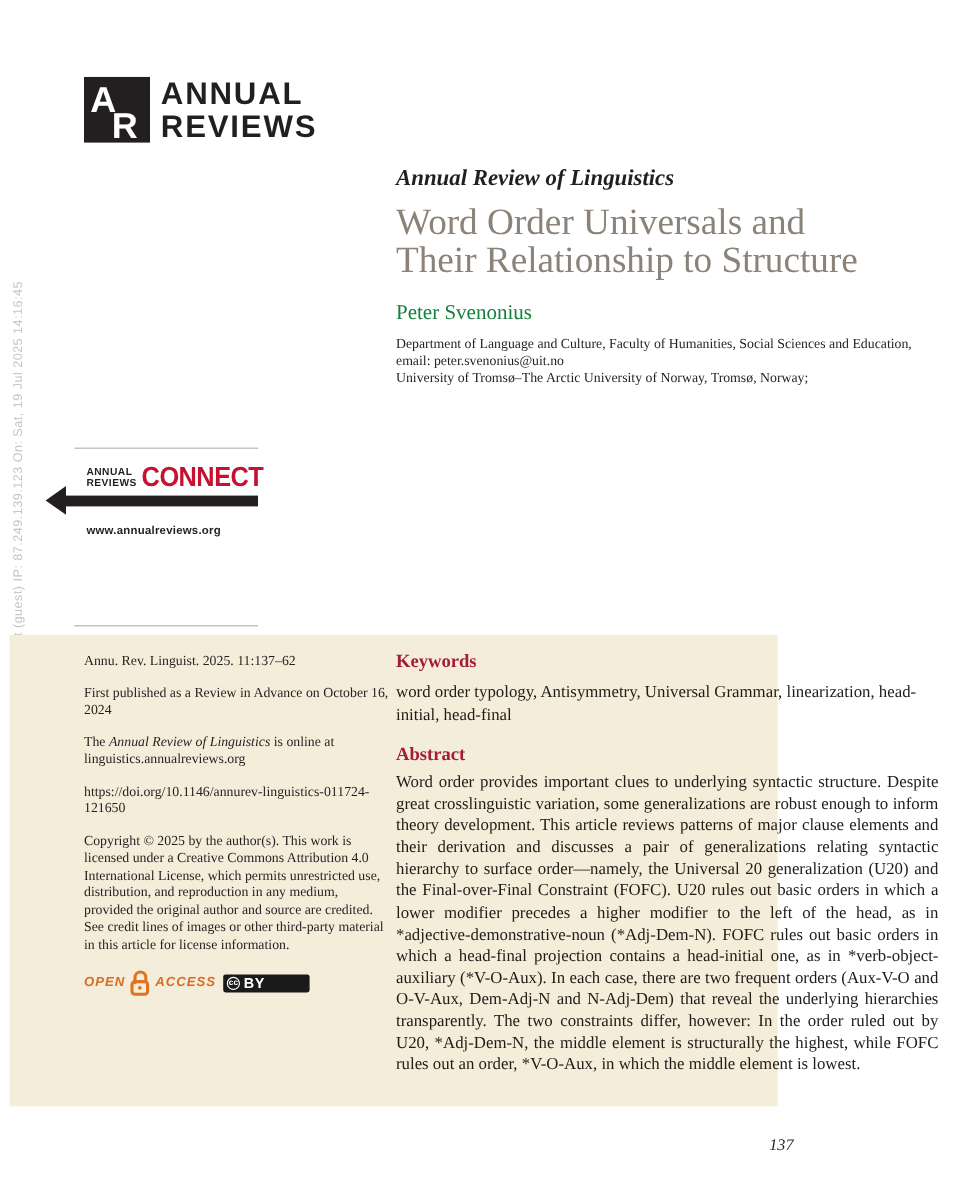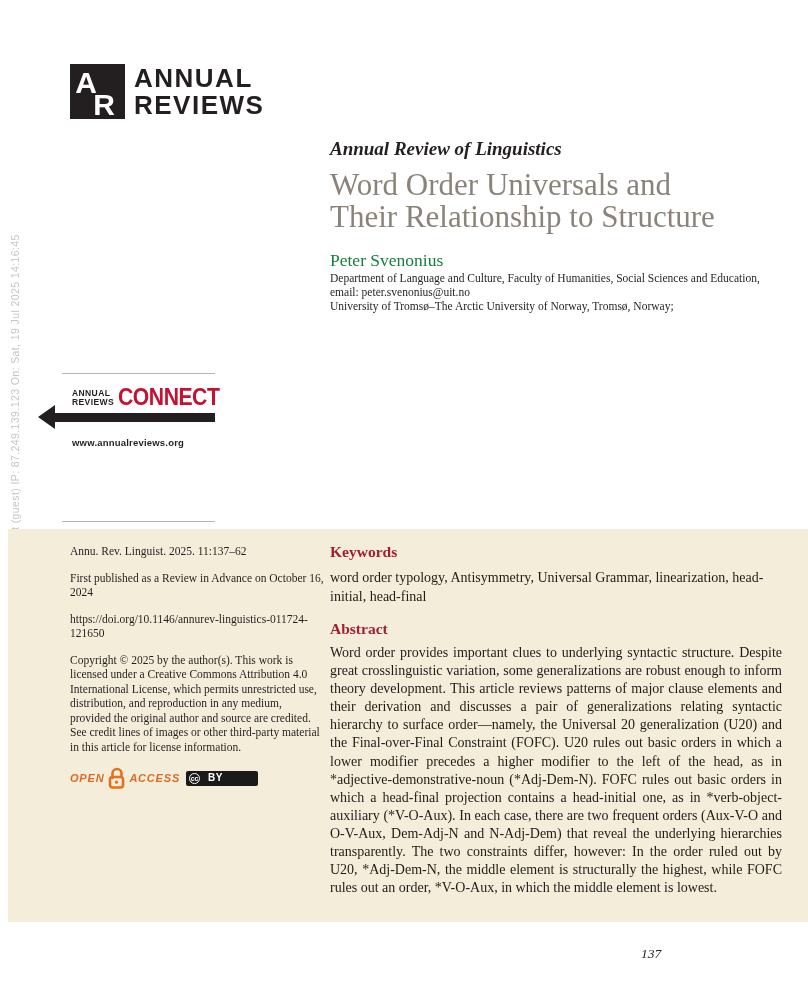--- a/index.html
+++ b/index.html
@@ -48,21 +48,21 @@
   .journal-name { font-size: 19px; font-weight: bold; font-style: italic; color: #231f20; }
   .article-title {
     margin-top: 9px;
     width: 400px;
     font-size: 31px;
     line-height: 32px;
     font-weight: normal;
     color: #8b8379;
   }
   .author { margin-top: 17px; font-size: 17.5px; color: #15803d; }
-  .affiliation { font-size: 11.5px; line-height: 14px; color: #231f20; }
+  .affiliation { margin-top: 9px; font-size: 11.5px; line-height: 14px; color: #231f20; }
 
   
   .connect { position: absolute; left: 62px; top: 373px; width: 153px; border-top: 1px solid #b9b5ad; border-bottom: 1px solid #b9b5ad; height: 149px; }
   .connect-brandrow { display: flex; align-items: center; margin-top: 10px; margin-left: 10px; }
   .connect-ar {
     font-family: "Liberation Sans", sans-serif;
     font-weight: 900; font-size: 8.5px; line-height: 9px;
     letter-spacing: 0.4px; color: #231f20;
   }
   .connect-name {
@@ -86,21 +86,21 @@
     letter-spacing: 0.2px;
   }
   .connect-list { margin-top: 8px; margin-left: 10px; list-style: none; }
   .connect-list li {
     font-family: "Liberation Sans", sans-serif;
     font-size: 9.5px; line-height: 15.5px; color: #55565a;
   }
   .connect-list li::before { content: "• "; color: #55565a; }
 
   
-  .info-panel { position: absolute; left: 8px; top: 529px; width: 800px; height: 393px; background: #f4edda; }
+  .info-panel { position: absolute; left: 8px; top: 529px; width: 640px; height: 393px; background: #f4edda; }
   .cite-col { position: absolute; left: 62px; top: 15px; width: 254px; font-size: 11.5px; line-height: 14.5px; color: #231f20; }
   .cite-col p { margin-bottom: 12px; }
   .doi { overflow-wrap: anywhere; }
 
   
   .oa-row { display: flex; align-items: center; margin-top: 2px; }
   .oa-word {
     font-family: "Liberation Sans", sans-serif;
     font-weight: 900; font-size: 11px; letter-spacing: 0.8px; color: #d96c26; font-style: italic;
   }
@@ -109,21 +109,21 @@
     margin-left: 6px; display: inline-flex; align-items: center;
     width: 72px; height: 15px; background: #1a1a1a; border-radius: 2px; padding-left: 3px;
   }
   .cc-circle {
     width: 11px; height: 11px; border: 1px solid #ffffff; border-radius: 50%;
     color: #ffffff; font-family: "Liberation Sans", sans-serif; font-size: 7px; font-weight: bold;
     display: flex; align-items: center; justify-content: center; line-height: 1;
   }
   .cc-by {
     color: #ffffff; font-family: "Liberation Sans", sans-serif;
-    font-size: 10px; font-weight: bold; margin-left: 8px; letter-spacing: 0.5px;
+    font-size: 12px; font-weight: bold; margin-left: 3px; letter-spacing: 0.5px;
   }
 
   
   .abstract-col { position: absolute; left: 322px; top: 0; width: 452px; }
   .section-heading { font-size: 15.5px; font-weight: bold; color: #a31e33; margin-top: 14px; }
   .keywords-text { margin-top: 8px; font-size: 14px; line-height: 18.5px; color: #1f1c17; }
   .abstract-text { margin-top: 6px; font-size: 14px; line-height: 18.1px; color: #1f1c17; text-align: justify; }
 
   
   .page-number {
@@ -173,20 +173,21 @@
     <div class="connect-arrow-bar"></div>
     <div class="connect-arrow-head"></div>
     <div class="connect-url">www.annualreviews.org</div>
   </div>
 
   <div class="info-panel">
 
     <div class="cite-col">
       <p>Annu. Rev. Linguist. 2025. 11:137–62</p>
       <p>First published as a Review in Advance on October 16, 2024</p>
+      <p><span>The </span><i>Annual Review of Linguistics</i><span> is online at linguistics.annualreviews.org</span></p>
       <p class="doi">https://doi.org/10.1146/annurev-linguistics-011724-121650</p>
       <p>Copyright © 2025 by the author(s). This work is licensed under a Creative Commons Attribution 4.0 International License, which permits unrestricted use, distribution, and reproduction in any medium, provided the original author and source are credited. See credit lines of images or other third-party material in this article for license information.</p>
       <div class="oa-row">
         <span class="oa-word">OPEN</span>
         <svg class="oa-lock" width="19" height="24" viewBox="0 0 19 24" xmlns="http://www.w3.org/2000/svg">
           <path d="M5.5 12 V7.5 a4.5 4.5 0 0 1 9 0 V10" fill="none" stroke="#e0731f" stroke-width="2.6" stroke-linecap="round"></path>
           <rect x="3" y="11" width="13" height="10.5" rx="2.5" fill="none" stroke="#e0731f" stroke-width="2.6"></rect>
           <circle cx="9.5" cy="16.2" r="1.6" fill="#e0731f"></circle>
         </svg>
         <span class="oa-word">ACCESS</span>

